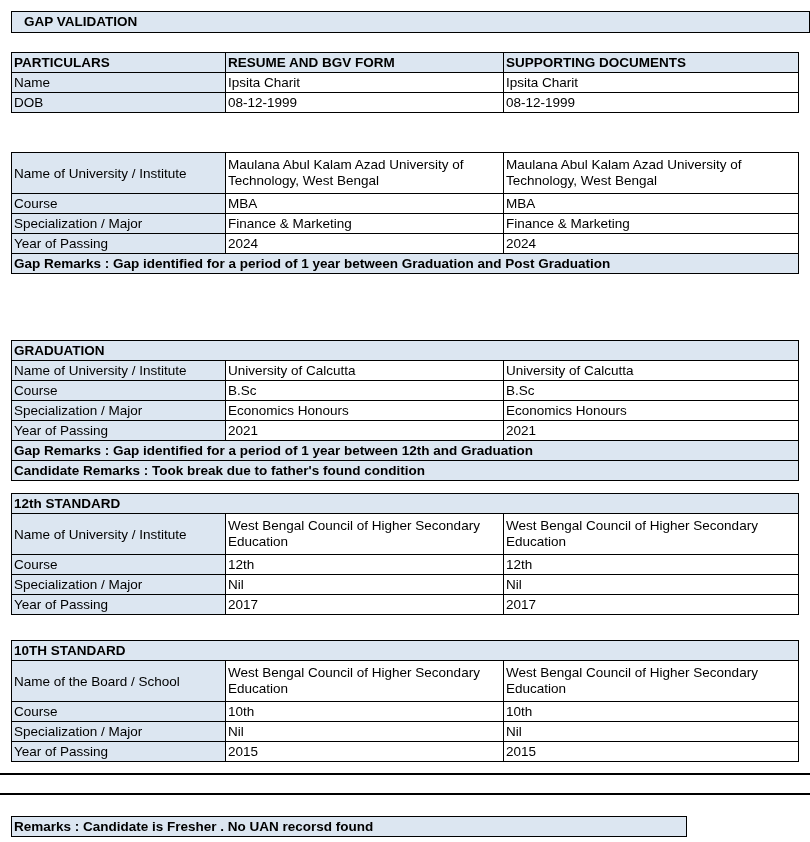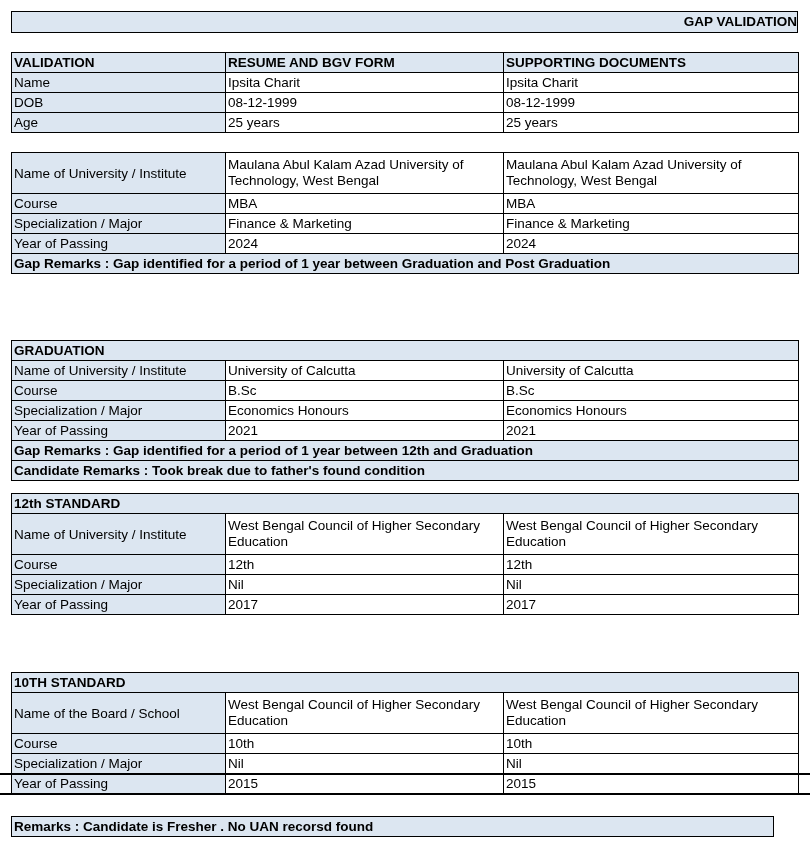--- a/index.html
+++ b/index.html
@@ -1,56 +1,51 @@
 <!DOCTYPE html>
 <html><head>
 <meta charset="utf-8">
 <style>
   html,body{margin:0;padding:0;background:#fff;}
   body{width:810px;height:842px;position:relative;overflow:hidden;font-family:"Liberation Sans","DejaVu Sans",sans-serif;font-size:13.5px;color:#000;}
-  .blk{position:absolute;left:11px;width:763px;border-collapse:collapse;table-layout:fixed;}
+  .blk{position:absolute;left:11px;width:676px;border-collapse:collapse;table-layout:fixed;}
   .blk td{border:1px solid #000;padding:0 2px;height:19px;line-height:19px;white-space:nowrap;overflow:hidden;vertical-align:middle;}
   .blk td.wrap{white-space:normal;line-height:16px;height:40px;padding-top:0;padding-bottom:0;}
   .fill{background:#dce6f1;}
   .b{font-weight:bold;}
   col.c1{width:214px;} col.c2{width:278px;} col.c3{width:295px;}
-  #title{position:absolute;left:11px;top:11px;width:785px;height:20px;border:1px solid #000;background:#dce6f1;font-weight:bold;text-align:right;line-height:20px;}
+  #title{position:absolute;left:11px;top:11px;width:785px;height:20px;border:1px solid #000;background:#dce6f1;font-weight:bold;text-align:left;line-height:20px;padding-left:12px;}
   .hr{position:absolute;left:0;width:810px;height:0;border-top:2px solid #000;}
 </style>
 </head>
 <body>
 
 <div id="title">GAP VALIDATION</div>
 
 <table class="blk" style="top:52px;">
   <colgroup>
       <col class="c1">
       <col class="c2">
       <col class="c3">
     </colgroup>
   <tbody>
       <tr>
-    <td class="fill b">VALIDATION</td>
+    <td class="fill b">PARTICULARS</td>
     <td class="fill b">RESUME AND BGV FORM</td>
     <td class="fill b">SUPPORTING DOCUMENTS</td>
   </tr>
   <tr>
     <td class="fill">Name</td>
     <td>Ipsita Charit</td>
     <td>Ipsita Charit</td>
   </tr>
   <tr>
     <td class="fill">DOB</td>
     <td>08-12-1999</td>
     <td>08-12-1999</td>
-  </tr>
-  <tr>
-    <td class="fill">Age</td>
-    <td>25 years</td>
-    <td>25 years</td>
   </tr>
 </tbody>
   </table>
 
 <table class="blk" style="top:152px;">
   <colgroup>
       <col class="c1">
       <col class="c2">
       <col class="c3">
     </colgroup>
@@ -146,21 +141,21 @@
     <td>Nil</td>
   </tr>
   <tr>
     <td class="fill">Year of Passing</td>
     <td>2017</td>
     <td>2017</td>
   </tr>
 </tbody>
   </table>
 
-<table class="blk" style="top:672px;padding-left:31px;">
+<table class="blk" style="top:640px;padding-left:31px;">
   <colgroup>
       <col class="c1">
       <col class="c2">
       <col class="c3">
     </colgroup>
   <tbody>
       <tr>
         <td colspan="3" class="fill b">10TH STANDARD</td>
       </tr>
   <tr>

